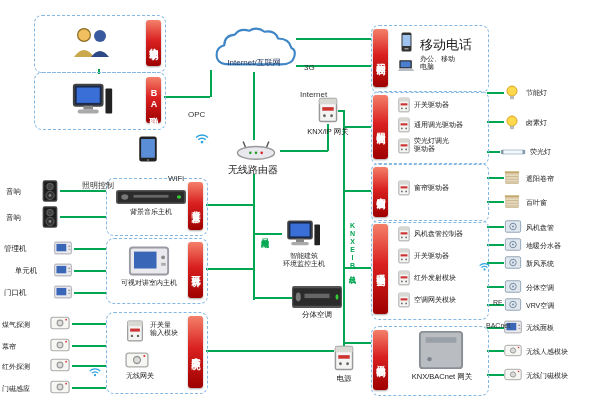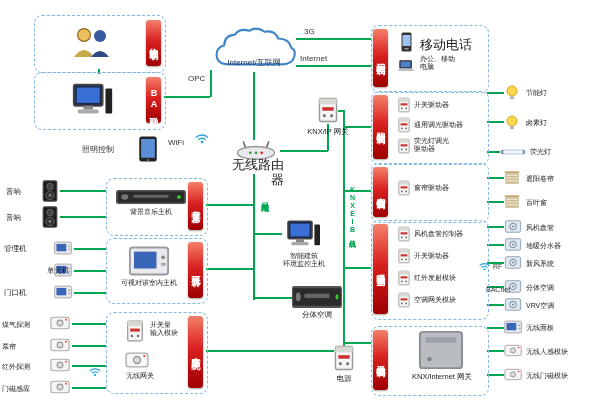--- a/index.html
+++ b/index.html
@@ -7,21 +7,21 @@
          font-family:"Liberation Sans","DejaVu Sans",sans-serif;}
   .line{position:absolute;background:#00a651;}
   .gbox{position:absolute;border:1px dashed #85b7e3;border-radius:8px;}
   .rlabel{position:absolute;width:15px;background:linear-gradient(180deg,#f4806a,#d92020 45%,#9e0000);
           color:#fff;font-size:9px;font-weight:bold;writing-mode:vertical-rl;text-orientation:upright;
           display:flex;align-items:center;justify-content:center;border-radius:3px;letter-spacing:1px;
           box-shadow:0 1px 2px rgba(0,0,0,.35);}
   .icon{position:absolute;}
   .icon svg{width:100%;height:100%;display:block;}
   .nlabel{position:absolute;font-size:7.5px;color:#1a1a1a;line-height:1.15;white-space:pre-line;}
-  .ftext{position:absolute;font-size:8px;color:#333;}
+  .ftext{position:absolute;font-size:8px;color:#333;margin-top:36px;}
   .vert{writing-mode:vertical-rl;text-orientation:upright;letter-spacing:1px;font-weight:bold;}
   .cloud{position:absolute;left:208px;top:26px;width:92px;height:46px;}
   .cloud svg{width:100%;height:100%;display:block;}
   .cloud-label{position:absolute;left:208px;top:57px;width:92px;text-align:center;
                font-size:8px;color:#1c2e55;font-weight:normal;}
 </style>
 </head>
 <body>
 
 <div id="stage">
@@ -120,21 +120,21 @@
     <div class="icon" style="left: 232px; top: 140px; width: 48px; height: 20px;">
       <svg viewBox="0 0 30 14">
         <line x1="8" y1="6" x2="6" y2="1" stroke="#555"></line>
         <line x1="22" y1="6" x2="24" y2="1" stroke="#555"></line>
         <ellipse cx="15" cy="9" rx="13" ry="4.5" fill="#e8e8ee" stroke="#999"></ellipse>
         <circle cx="11" cy="9" r="0.9" fill="#2a9d2a"></circle>
         <circle cx="15" cy="9" r="0.9" fill="#2a9d2a"></circle>
         <circle cx="19" cy="9" r="0.9" fill="#d22"></circle>
       </svg>
     </div>
-    <div class="nlabel" style="left: 228px; top: 158px; width: 56px; text-align: right; font-size: 13px;">无线路由器</div>
+    <div class="nlabel" style="left: 228px; top: 164px; width: 56px; text-align: left; font-size: 10px;">无线路由器</div>
     <div class="icon" style="left: 318px; top: 96px; width: 20px; height: 28px;">
       <svg viewBox="0 0 14 18">
         <rect x="1" y="1" width="12" height="16" rx="1" fill="#f4f4f2" stroke="#999"></rect>
         <rect x="1" y="1" width="12" height="4" fill="#d9d9d4"></rect>
         <rect x="3" y="7" width="8" height="2.5" fill="#c33"></rect>
         <circle cx="4.5" cy="13" r="1" fill="#666"></circle>
         <circle cx="9.5" cy="13" r="1" fill="#666"></circle>
       </svg>
     </div>
     <div class="nlabel" style="left: 292px; top: 128px; width: 72px; text-align: center; font-size: 7.5px;">KNX/IP 网关</div>
@@ -168,21 +168,21 @@
       </svg>
     </div>
     <div class="nlabel" style="left: 329px; top: 375px; width: 30px; text-align: center; font-size: 7.5px;">电源</div>
     <div class="icon" style="left: 418px; top: 330px; width: 46px; height: 40px;">
       <svg viewBox="0 0 24 22" preserveAspectRatio="none">
         <rect x="1" y="1" width="22" height="20" rx="1.5" fill="#b9bdc2" stroke="#8a8f96"></rect>
         <rect x="4" y="4" width="16" height="3" fill="#9aa0a8"></rect>
         <circle cx="6" cy="16" r="1.2" fill="#7d838c"></circle>
       </svg>
     </div>
-    <div class="nlabel" style="left: 390px; top: 373px; width: 104px; text-align: center; font-size: 7.5px;">KNX/Internet 网关</div>
+    <div class="nlabel" style="left: 390px; top: 373px; width: 104px; text-align: center; font-size: 7.5px;">KNX/BACnet 网关</div>
     <div class="icon" style="left: 116px; top: 190px; width: 70px; height: 14px;">
       <svg viewBox="0 0 40 10" preserveAspectRatio="none">
         <rect x="0.5" y="0.5" width="39" height="9" rx="1" fill="#2b2b2b" stroke="#555"></rect>
         <circle cx="5" cy="5" r="2" fill="#777"></circle>
         <rect x="10" y="3.5" width="20" height="2" fill="#666"></rect>
         <circle cx="36" cy="5" r="1.2" fill="#3c3"></circle>
       </svg>
     </div>
     <div class="nlabel" style="left: 118px; top: 208px; width: 66px; text-align: center; font-size: 7px;">背景音乐主机</div>
     <div class="icon" style="left: 126px; top: 246px; width: 46px; height: 30px;">
@@ -241,21 +241,21 @@
     </div>
     <div class="nlabel" style="left: 4px; top: 245px; width: 44px; text-align: left; font-size: 7.5px;">管理机</div>
     <div class="icon" style="left: 54px; top: 262px; width: 18px; height: 16px;">
       <svg viewBox="0 0 22 16">
         <rect x="0.8" y="0.8" width="20.4" height="14.4" rx="1.5" fill="#e9e9ee" stroke="#9a9aa2"></rect>
         <rect x="3" y="3" width="12" height="9" fill="#3a66b8"></rect>
         <circle cx="18.5" cy="6" r="1" fill="#888"></circle>
         <rect x="17.5" y="9" width="2.4" height="1.5" fill="#aaa"></rect>
       </svg>
     </div>
-    <div class="nlabel" style="left: 4px; top: 267px; width: 44px; text-align: left; font-size: 7.5px; margin-left: 43px;">单元机</div>
+    <div class="nlabel" style="left: 4px; top: 267px; width: 44px; text-align: center; font-size: 7.5px;">单元机</div>
     <div class="icon" style="left: 54px; top: 284px; width: 18px; height: 16px;">
       <svg viewBox="0 0 22 16">
         <rect x="0.8" y="0.8" width="20.4" height="14.4" rx="1.5" fill="#e9e9ee" stroke="#9a9aa2"></rect>
         <rect x="3" y="3" width="12" height="9" fill="#3a66b8"></rect>
         <circle cx="18.5" cy="6" r="1" fill="#888"></circle>
         <rect x="17.5" y="9" width="2.4" height="1.5" fill="#aaa"></rect>
       </svg>
     </div>
     <div class="nlabel" style="left: 4px; top: 289px; width: 44px; text-align: left; font-size: 7.5px;">门口机</div>
     <div class="icon" style="left: 50px; top: 316px; width: 20px; height: 14px;">

